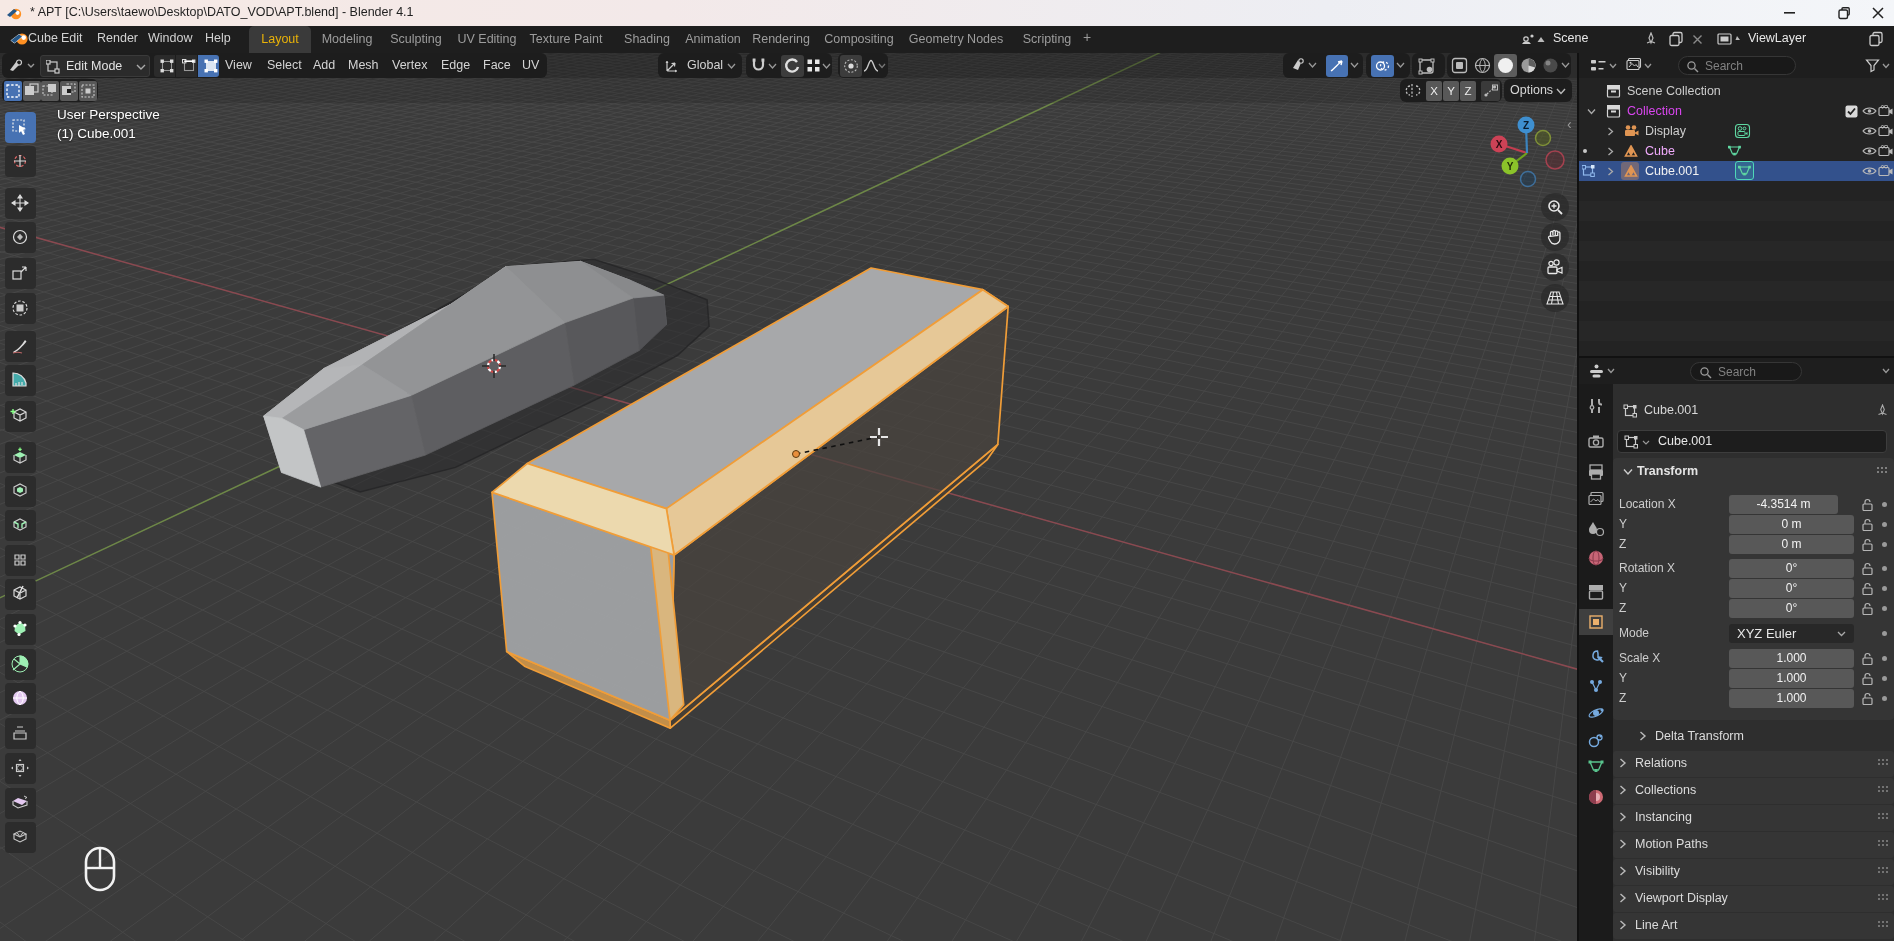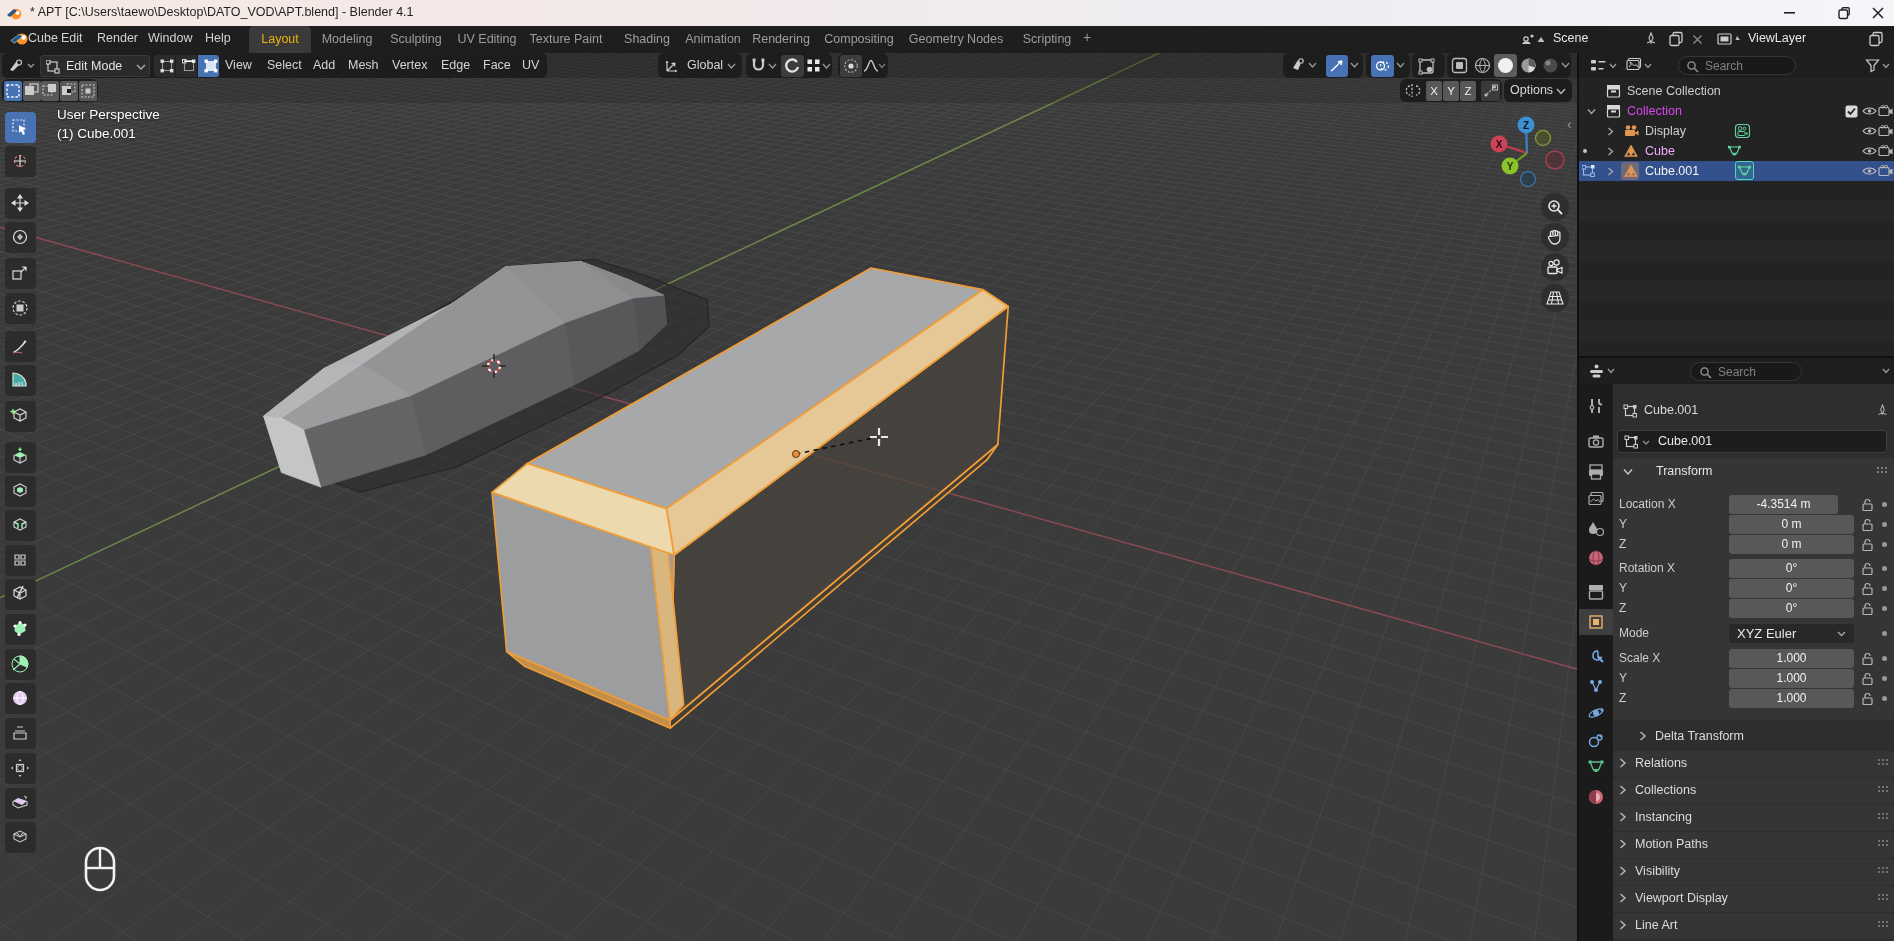--- a/index.html
+++ b/index.html
@@ -1040,21 +1040,21 @@
       </svg>
 <svg class="icon" style="left:24px;top:9px" width="8" height="6">
         <path d="M1 1 l3 3 l3 -3" fill="none" stroke="#999" stroke-width="1.2"></path>
       </svg>
 <span class="abs" style="left:40px;top:3px;color:#e8e8e8;font-size:12.5px">Cube.001</span>
     </div>
     <div class="abs" style="left:34px;top:100px;width:281px;height:262px;background:#353535;border-radius:4px"></div>
     <svg class="icon" style="left:44px;top:110px" width="10" height="8">
       <path d="M1 1.5 l4 4.5 l4 -4.5" fill="none" stroke="#ccc" stroke-width="1.4"></path>
     </svg>
-<span class="abs" style="left:77px;top:106px;color:#e4e4e4;font-size:12.5px;font-weight:normal">Transform</span>
+<span class="abs" style="left:58px;top:106px;color:#e4e4e4;font-size:12.5px;font-weight:bold">Transform</span>
 <svg class="icon" style="left:297px;top:108px" width="12" height="12" viewBox="0 0 12 12">
       <circle cx="2" cy="2" r="1" fill="#999"></circle>
       <circle cx="6" cy="2" r="1" fill="#999"></circle>
       <circle cx="10" cy="2" r="1" fill="#999"></circle>
       <circle cx="2" cy="6" r="1" fill="#999"></circle>
       <circle cx="6" cy="6" r="1" fill="#999"></circle>
       <circle cx="10" cy="6" r="1" fill="#999"></circle>
     </svg>
     <div class="lbl" style="left:40px;top:139px;width:100px">Location X</div>
     <div class="fld" style="left:150px;top:137px;width:109px">-4.3514 m</div>

